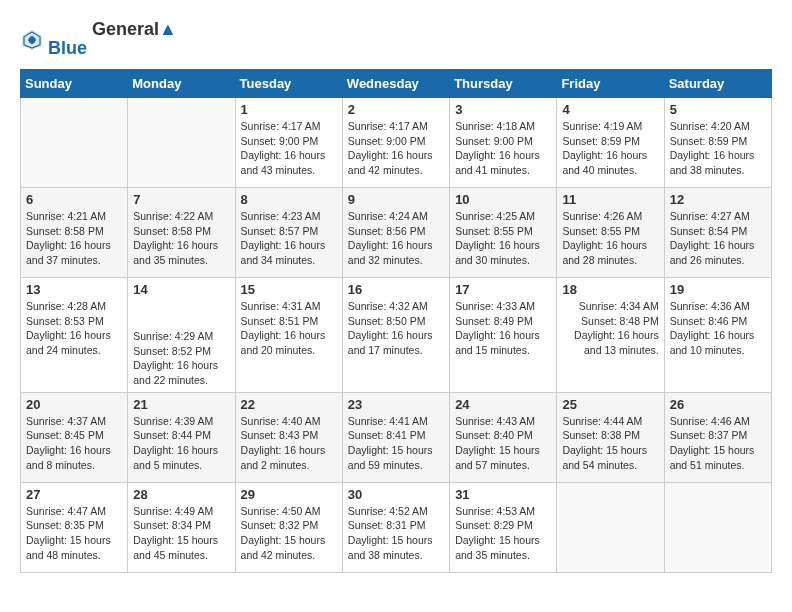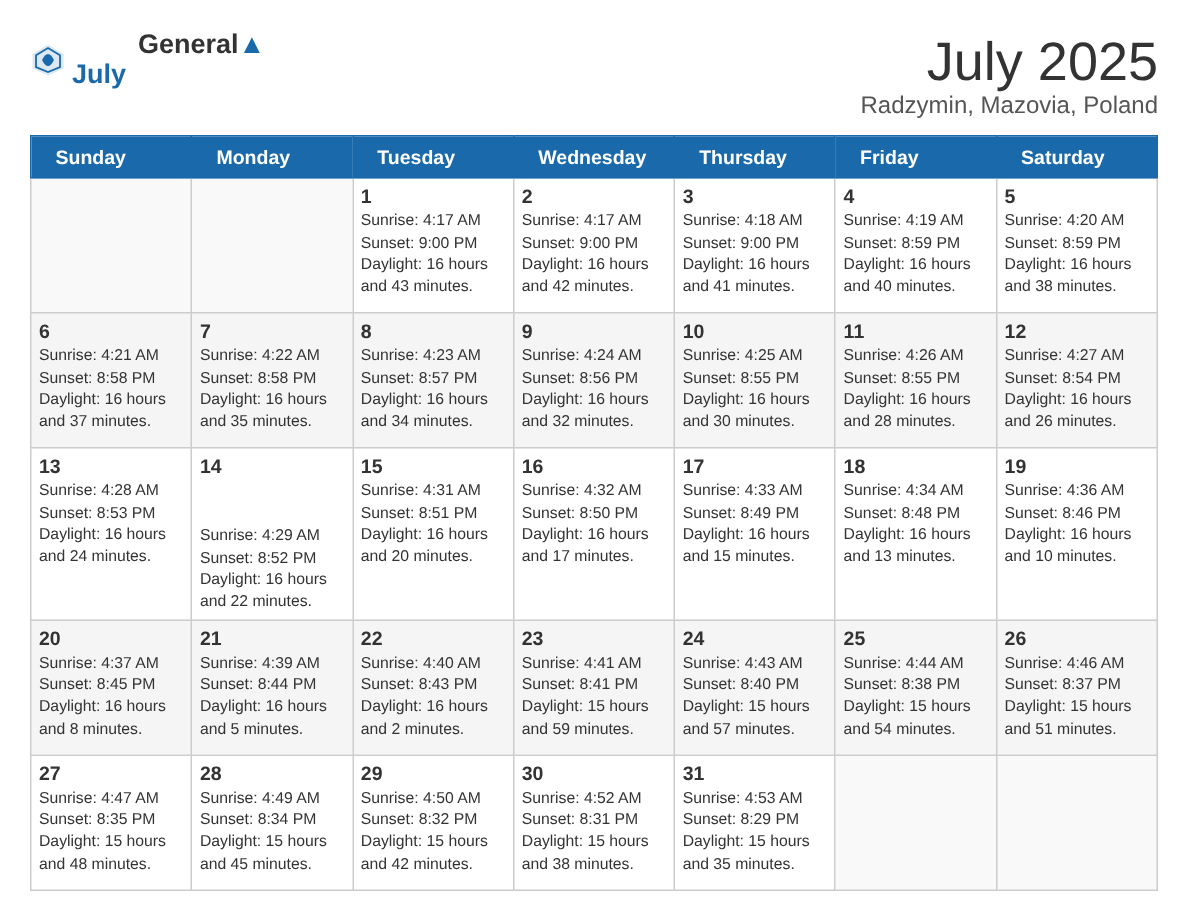--- a/index.html
+++ b/index.html
@@ -49,21 +49,21 @@
       color: #555;
     }
     table {
       width: 100%;
       border-collapse: collapse;
       table-layout: fixed;
     }
     th {
       background-color: #1a6aab;
       color: #fff;
-      padding: 6px 16px;
+      padding: 6px 4px;
       font-size: 13px;
       text-align: left;
       border: 1px solid #1a6aab;
     }
     td {
       border: 1px solid #ccc;
       vertical-align: top;
       padding: 4px 5px;
       min-height: 80px;
       height: 90px;
@@ -99,26 +99,22 @@
   <div class="logo">
     <svg class="logo-icon" viewBox="0 0 30 30" xmlns="http://www.w3.org/2000/svg">
       <polygon points="15,2 28,10 28,22 15,28 2,22 2,10" fill="#1a6aab" opacity="0.15"></polygon>
       <polygon points="15,5 25,11 25,21 15,25 5,21 5,11" fill="none" stroke="#1a6aab" stroke-width="1.5"></polygon>
       <path d="M10,15 Q15,5 20,15 Q15,25 10,15Z" fill="#1a6aab"></path>
     </svg>
     <div>
       <div style="line-height:1">
         <span class="logo-text-general">General</span><span style="color:#1a6aab;font-size:18px;font-weight:bold;">▲</span>
       </div>
-      <div><span class="logo-text-blue">July</span></div>
+      <div><span class="logo-text-blue">Blue</span></div>
     </div>
-  </div>
-  <div class="title-block">
-    <div class="month-year">July 2025</div>
-    <div class="location">Radzymin, Mazovia, Poland</div>
   </div>
 </div>
 
 <table>
   <thead>
     <tr>
     <th>Sunday</th>
         <th>Monday</th>
         <th>Tuesday</th>
         <th>Wednesday</th>
@@ -249,21 +245,21 @@
         </td>
         <td>
           <span class="day-num">17</span>
           <div class="day-info" style="white-space: pre-line;">Sunrise: 4:33 AM
 Sunset: 8:49 PM
 Daylight: 16 hours
 and 15 minutes.</div>
         </td>
         <td>
           <span class="day-num">18</span>
-          <div class="day-info" style="white-space: pre-line;">Sunrise: 4:34 AM
+          <div class="day-info" style="white-space: pre-line; text-align: right;">Sunrise: 4:34 AM
 Sunset: 8:48 PM
 Daylight: 16 hours
 and 13 minutes.</div>
         </td>
         <td>
           <span class="day-num">19</span>
           <div class="day-info" style="white-space: pre-line;">Sunrise: 4:36 AM
 Sunset: 8:46 PM
 Daylight: 16 hours
 and 10 minutes.</div>

